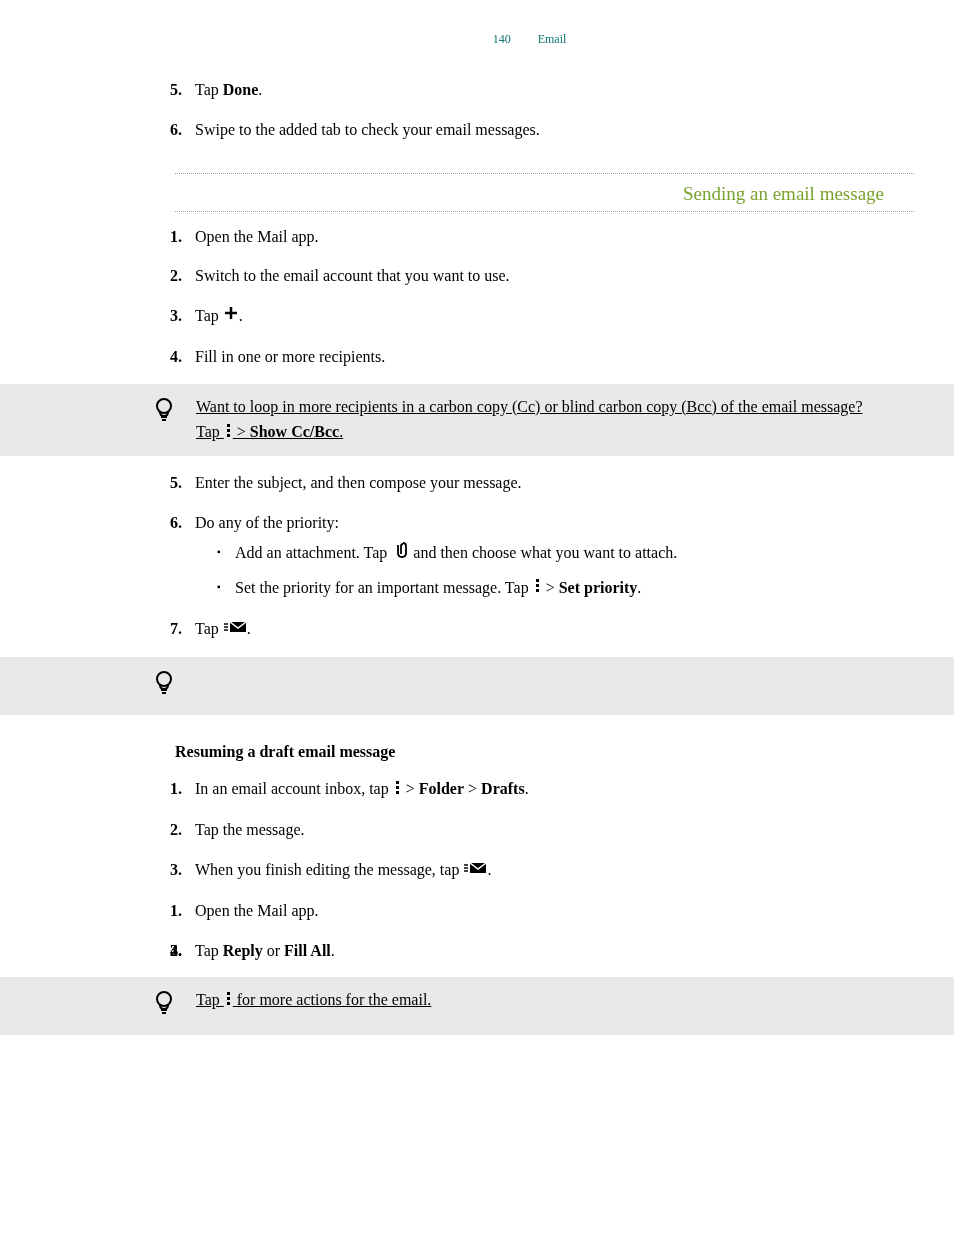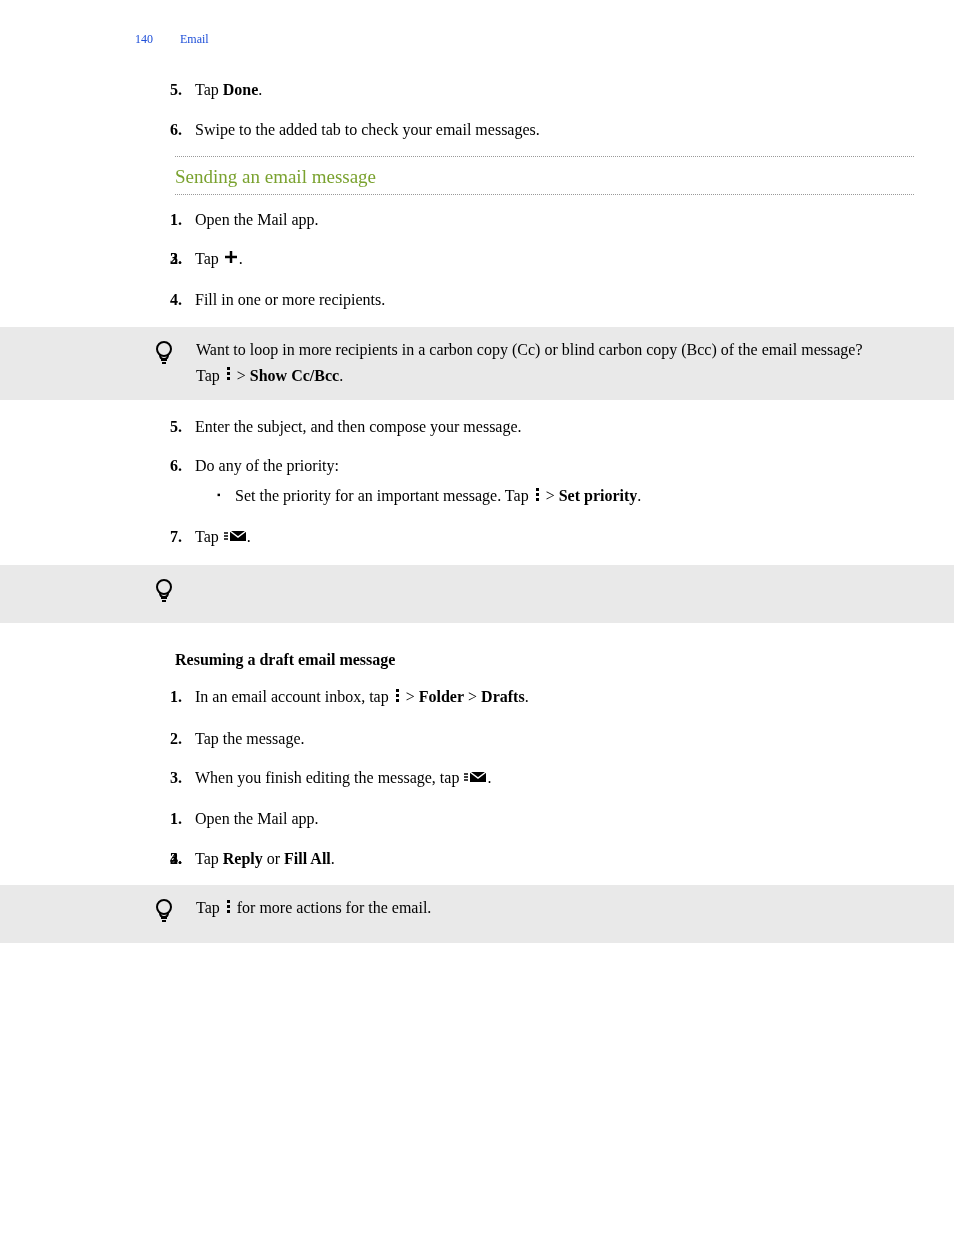--- a/index.html
+++ b/index.html
@@ -11,22 +11,24 @@
       background: #fff;
       margin: 0;
       padding: 0;
       width: 954px;
     }
     .page {
       padding: 30px 70px 60px 135px;
     }
     .header {
       font-size: 12px;
-      color: #1d4ed8;
+      color: #0f766e;
       margin-bottom: 28px;
+      margin-left: 40px;
+      text-align: center;
     }
     .header .pn { margin-right: 24px; }
     ol.main {
       list-style: none;
       padding-left: 60px;
       margin: 0;
     }
     ol.main > li {
       position: relative;
       margin-bottom: 14px;
@@ -49,22 +51,23 @@
       content: "▪";
       position: absolute;
       left: -18px;
       font-size: 10px;
       top: 4px;
     }
     .section-title {
       color: #7aa22f;
       font-size: 19px;
       font-weight: normal;
-      margin: 20px 0 14px 40px;
-      position: relative;
+      margin: 37px 0 14px 40px;
+      position: relative;
+      text-align: right;
     }
     .section-title::before {
       content: "";
       position: absolute;
       top: -6px;
       left: 0;
       right: -30px;
       border-top: 1px dotted #999;
     }
     .section-title::after {
@@ -87,20 +90,21 @@
       align-items: flex-start;
       gap: 20px;
     }
     .callout-icon {
       flex: 0 0 24px;
       margin-top: 2px;
       margin-left: 17px;
     }
     .callout-text {
       flex: 1;
+      text-decoration: underline;
     }
     b, strong { font-weight: bold; }
     .inline-icon {
       display: inline-block;
       vertical-align: middle;
       position: relative;
       top: -1px;
     }
   </style>
 </head>
@@ -161,21 +165,21 @@
     </li>
     <li><span class="num">6.</span>
       <span>Swipe to the added tab to check your email messages.</span>
     </li>
   </ol>
 
   <div class="section-title">Sending an email message</div>
 
   <ol class="main">
     <li><span class="num">1.</span><span>Open the Mail app.</span></li>
-    <li><span class="num">2.</span></li>
+    <li><span class="num">2.</span><span>Switch to the email account that you want to use.</span></li>
     <li><span class="num">3.</span>
       <span>Tap </span><span class="inline-icon"><svg width="16" height="16">
             <use href="#ico-plus"></use>
           </svg></span><span>.</span>
     </li>
     <li><span class="num">4.</span><span>Fill in one or more recipients.</span></li>
   </ol>
 
   <div class="callout">
     <div class="callout-icon"><svg width="24" height="28">
@@ -186,20 +190,25 @@
             <use href="#ico-more"></use>
           </svg></span><span> &gt; </span><b>Show Cc/Bcc</b><span>.</span>
     </div>
   </div>
 
   <ol class="main">
     <li><span class="num">5.</span><span>Enter the subject, and then compose your message.</span></li>
     <li><span class="num">6.</span><span>Do any of the priority:</span>
       <ul class="bullets">
         <li>
+          <span>Add an attachment. Tap </span><span class="inline-icon"><svg width="18" height="18">
+                <use href="#ico-attach"></use>
+              </svg></span><span>  and then choose what you want to attach.</span>
+        </li>
+        <li>
           <span>Set the priority for an important message. Tap </span><span class="inline-icon"><svg width="9" height="15">
                 <use href="#ico-more"></use>
               </svg></span><span> &gt; </span><b>Set priority</b><span>.</span>
         </li>
       </ul>
     </li>
     <li><span class="num">7.</span>
       <span>Tap </span><span class="inline-icon"><svg width="24" height="14">
             <use href="#ico-send"></use>
           </svg></span><span>.</span>

